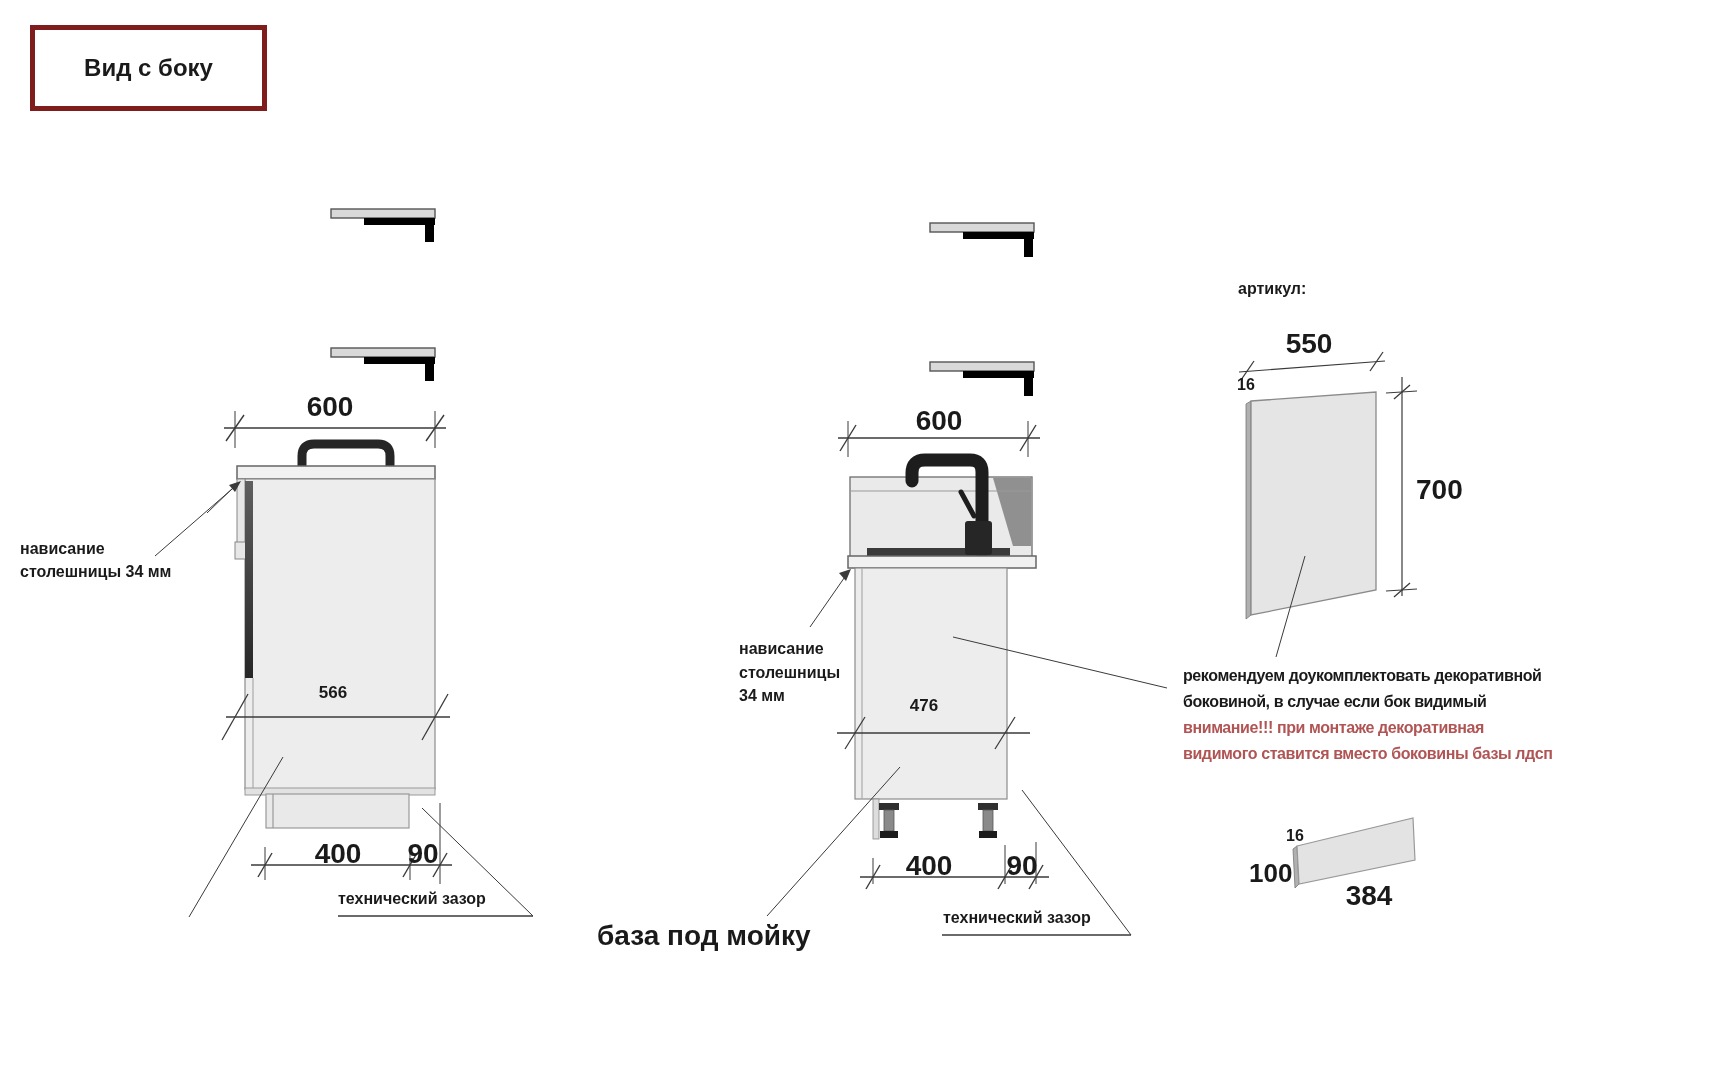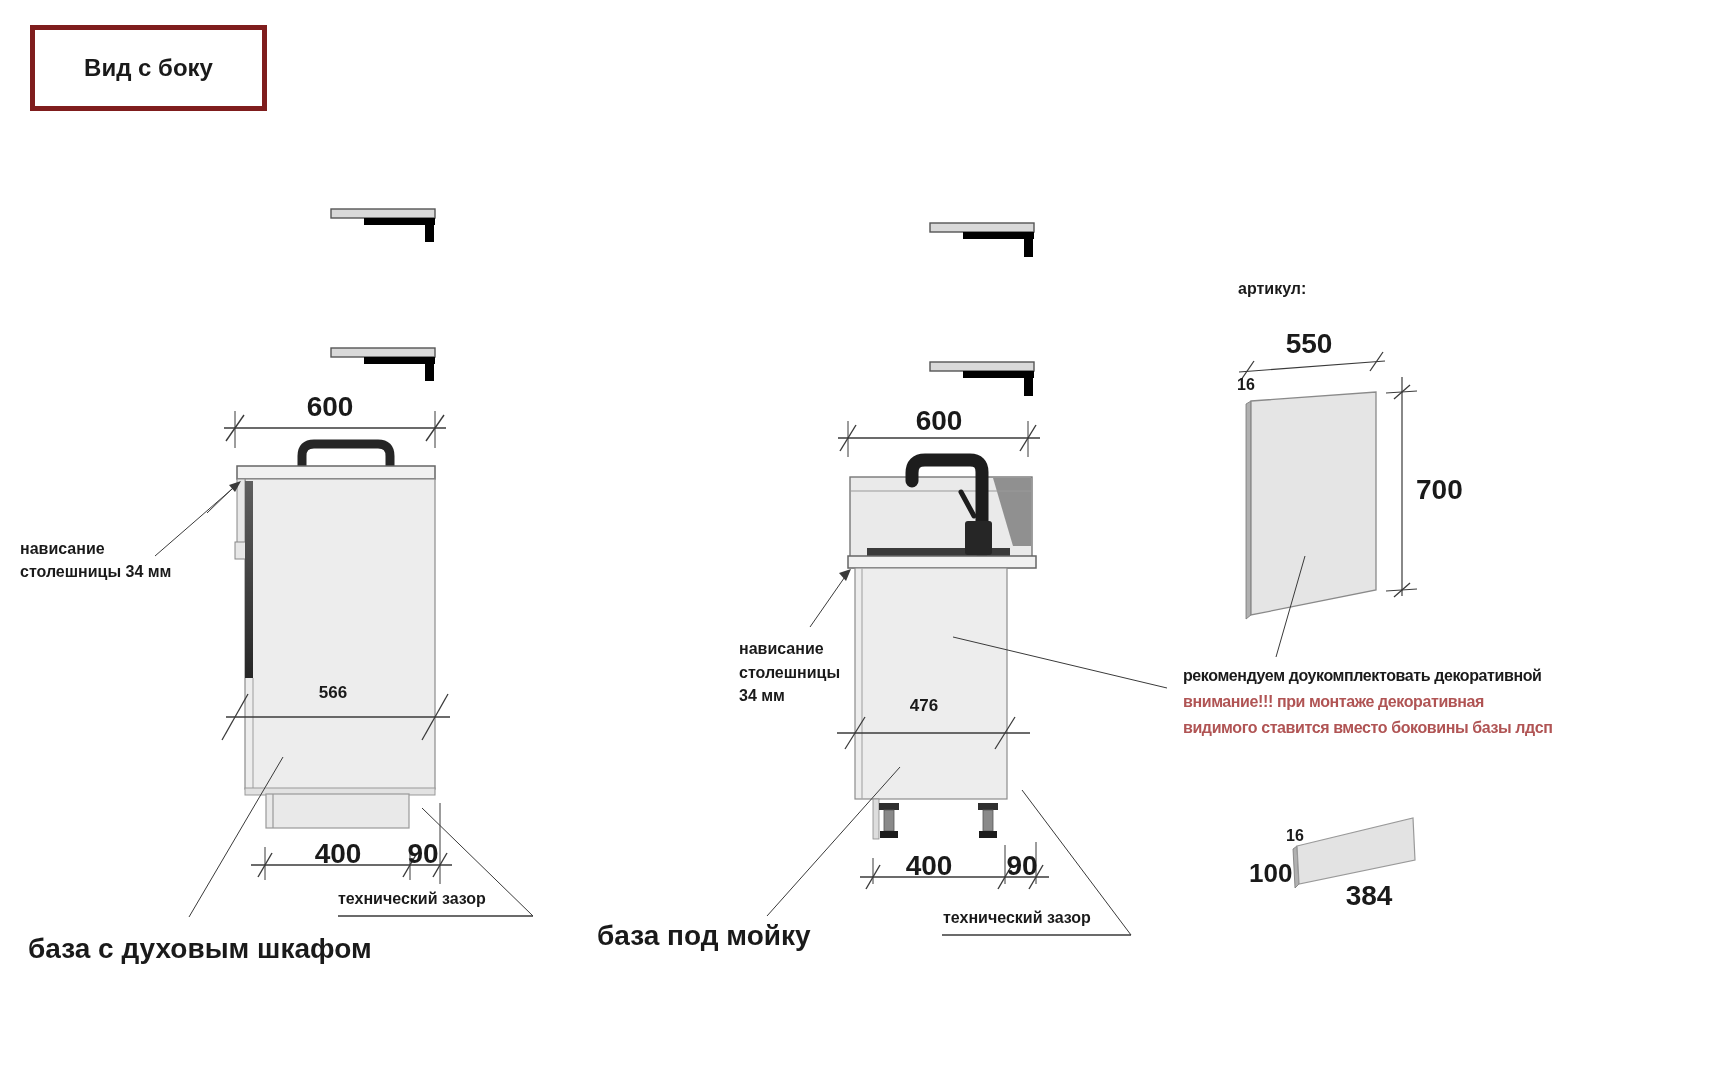--- a/index.html
+++ b/index.html
@@ -174,39 +174,39 @@
     <span>Вид с боку</span>
   </div>
 
   <div class="lbl note" style="left:20px;top:540px;">нависание</div>
   <div class="lbl note" style="left:20px;top:563px;">столешницы 34 мм</div>
   <div class="lbl dim" style="left:280px;top:391px;width:100px;">600</div>
   <div class="lbl dim-big" style="left:283px;top:683px;width:100px;">566</div>
   <div class="lbl dim" style="left:288px;top:838px;width:100px;">400</div>
   <div class="lbl dim" style="left:393px;top:838px;width:60px;">90</div>
   <div class="lbl note" style="left:338px;top:890px;">технический зазор</div>
-  <div class="lbl name-big" style="left:28px;top:933px;">база с духовым шкафом</div>
 
   <div class="lbl dim" style="left:889px;top:405px;width:100px;">600</div>
   <div class="lbl note" style="left:739px;top:640px;">нависание</div>
   <div class="lbl note" style="left:739px;top:664px;">столешницы</div>
   <div class="lbl note" style="left:739px;top:687px;">34 мм</div>
   <div class="lbl dim-big" style="left:874px;top:696px;width:100px;">476</div>
   <div class="lbl dim" style="left:879px;top:850px;width:100px;">400</div>
   <div class="lbl dim" style="left:992px;top:850px;width:60px;">90</div>
   <div class="lbl note" style="left:943px;top:909px;">технический зазор</div>
   <div class="lbl name-big" style="left:597px;top:920px;">база под мойку</div>
 
   <div class="lbl note" style="left:1238px;top:280px;">артикул:</div>
   <div class="lbl dim" style="left:1259px;top:328px;width:100px;">550</div>
   <div class="lbl note" style="left:1237px;top:376px;">16</div>
   <div class="lbl dim" style="left:1416px;top:474px;">700</div>
 
   <div id="note-block">
     <div>рекомендуем доукомплектовать декоративной</div>
+    <div>боковиной, в случае если бок видимый</div>
     <div class="warn" style="color: rgb(176, 84, 84);">внимание!!! при монтаже декоративная</div>
     <div class="warn" style="color: rgb(176, 84, 84);">видимого ставится вместо боковины базы лдсп</div>
   </div>
 
   <div class="lbl note" style="left:1277px;top:827px;width:36px;text-align:center;">16</div>
   <div class="lbl" style="left:1249px;top:858px;font-size:26px;">100</div>
   <div class="lbl dim" style="left:1338px;top:880px;width:62px;">384</div>
 
 </div>
 

